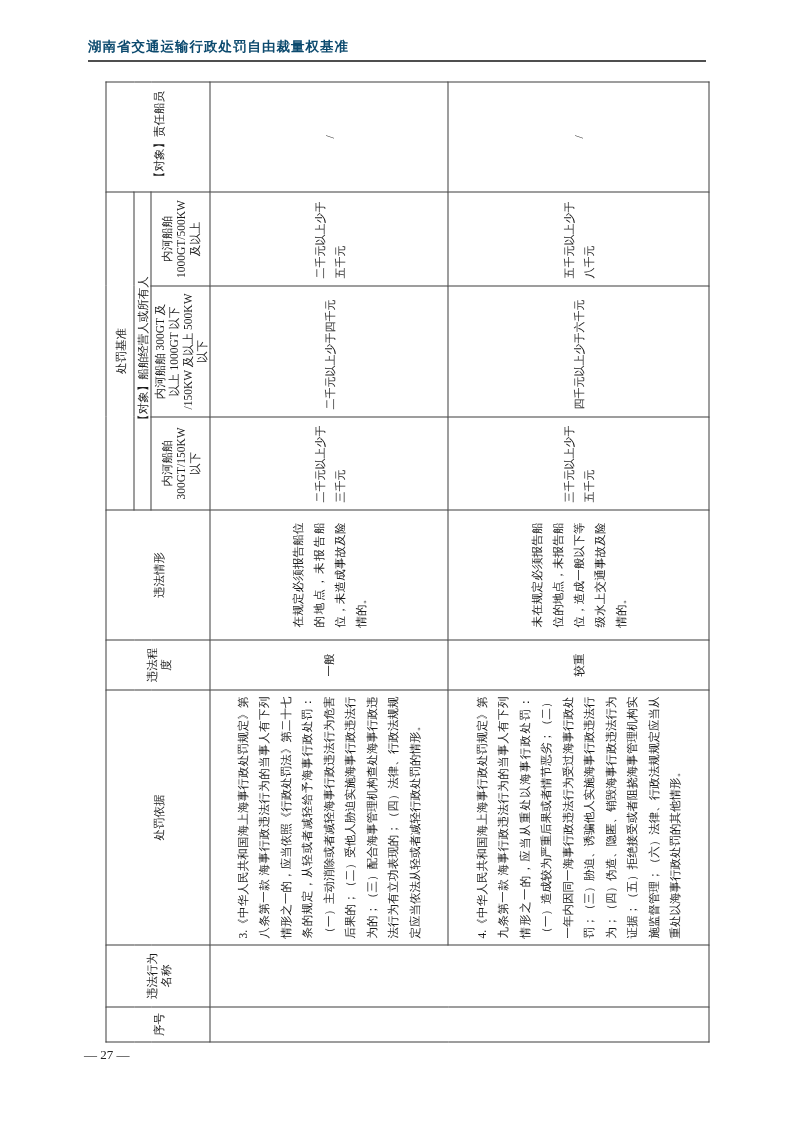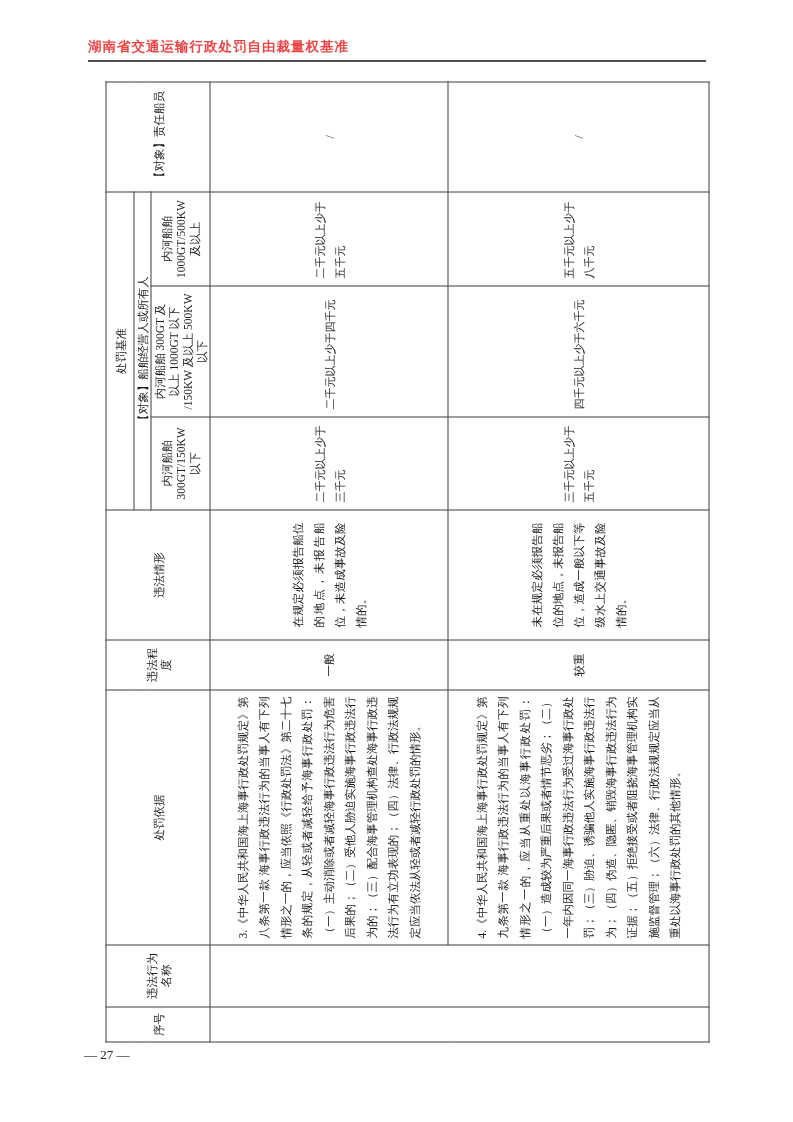--- a/index.html
+++ b/index.html
@@ -1,19 +1,19 @@
 <!DOCTYPE html>
 <html><head>
 <meta charset="utf-8">
 <style>
   html,body{margin:0;padding:0;background:#e8e8e8;}
   .page{position:relative;width:793px;height:1122px;background:#ffffff;overflow:hidden;
         font-family:"Liberation Serif","DejaVu Serif",serif;color:#1c1c1c;}
   .doc-title{position:absolute;left:88px;top:38px;font-family:"Liberation Sans","DejaVu Sans",sans-serif;
-        font-weight:bold;font-size:13.5px;letter-spacing:1px;color:#ef4444;}
+        font-weight:bold;font-size:13.5px;letter-spacing:1px;color:#0c4a6e;}
   .title-rule{position:absolute;left:88px;top:60px;width:618px;height:2px;background:#4f4f4f;}
   .footer{position:absolute;left:84px;top:1047px;font-size:13px;color:#222;}
 
   
   .table-wrap{position:absolute;left:-74px;top:262px;width:960px;height:601px;
         transform:rotate(-90deg);transform-origin:50% 50%;}
   table.penalty{table-layout:fixed;border-collapse:collapse;width:960px;height:601px;
         font-family:"Liberation Serif","DejaVu Serif",serif;color:#1c1c1c;}
   table.penalty td{border:1px solid #3c3c3c;vertical-align:middle;overflow:hidden;}
   .rA{height:28px;}.rB{height:16px;}.rC{height:58px;}.r1{height:238px;}.r2{height:261px;}

